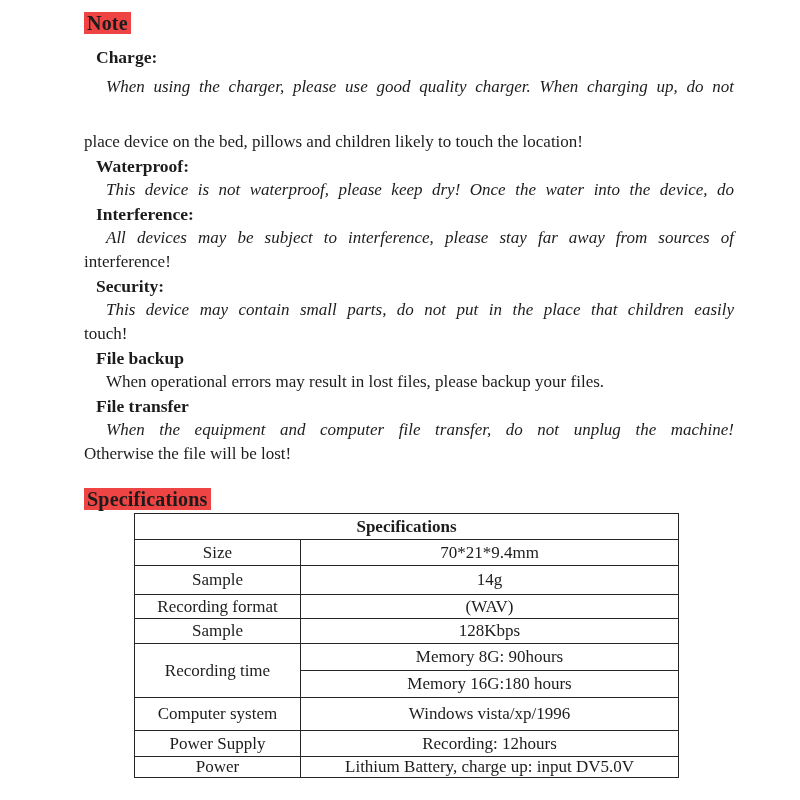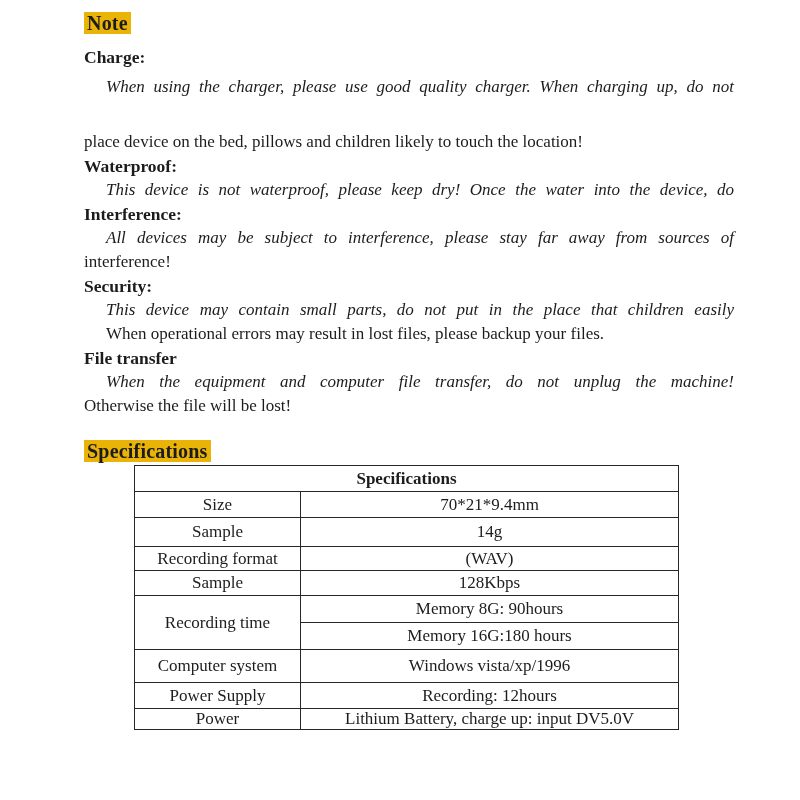--- a/index.html
+++ b/index.html
@@ -12,24 +12,24 @@
   .page {
     width:800px; height:800px;
     padding:12px 66px 0 84px;
     overflow:hidden;
     position:relative;
   }
   .big-h {
     font-size:20px; line-height:22px; font-weight:bold;
     letter-spacing:0.2px;
   }
-  .big-h .hl { background:#eab308; padding:0 3px; }
+  .big-h .hl { background:#ef4444; padding:0 3px; }
   .spec-title { margin-top:22px; }
   .sec-h {
-    font-size:17.5px; font-weight:bold; line-height:24px;
+    font-size:17.5px; font-weight:bold; line-height:24px;margin-left:12px;
   }
   .charge-h { margin-top:11px; }
   .ln {
     font-size:17px; line-height:24px;
     text-align:justify;
   }
   .ln.just { text-align-last:justify;font-style:italic; }
   .ln.first { text-indent:22px; }
   .charge-l1 { margin-top:6px; }
   .charge-l2 { margin-top:31px; }
@@ -77,23 +77,25 @@
 
   <div>
     <div class="sec-h">Interference:</div>
     <div class="ln first just">All devices may be subject to interference, please stay far away from sources of</div>
     <div class="ln">interference!</div>
   </div>
 
   <div>
     <div class="sec-h">Security:</div>
     <div class="ln first just">This device may contain small parts, do not put in the place that children easily</div>
+    <div class="ln">touch!</div>
   </div>
 
   <div>
+    <div class="sec-h">File backup</div>
     <div class="ln first">When operational errors may result in lost files, please backup your files.</div>
   </div>
 
   <div>
     <div class="sec-h">File transfer</div>
     <div class="ln first just">When the equipment and computer file transfer, do not unplug the machine!</div>
     <div class="ln">Otherwise the file will be lost!</div>
   </div>
 
   <div class="big-h spec-title"><span class="hl">Specifications</span></div>

